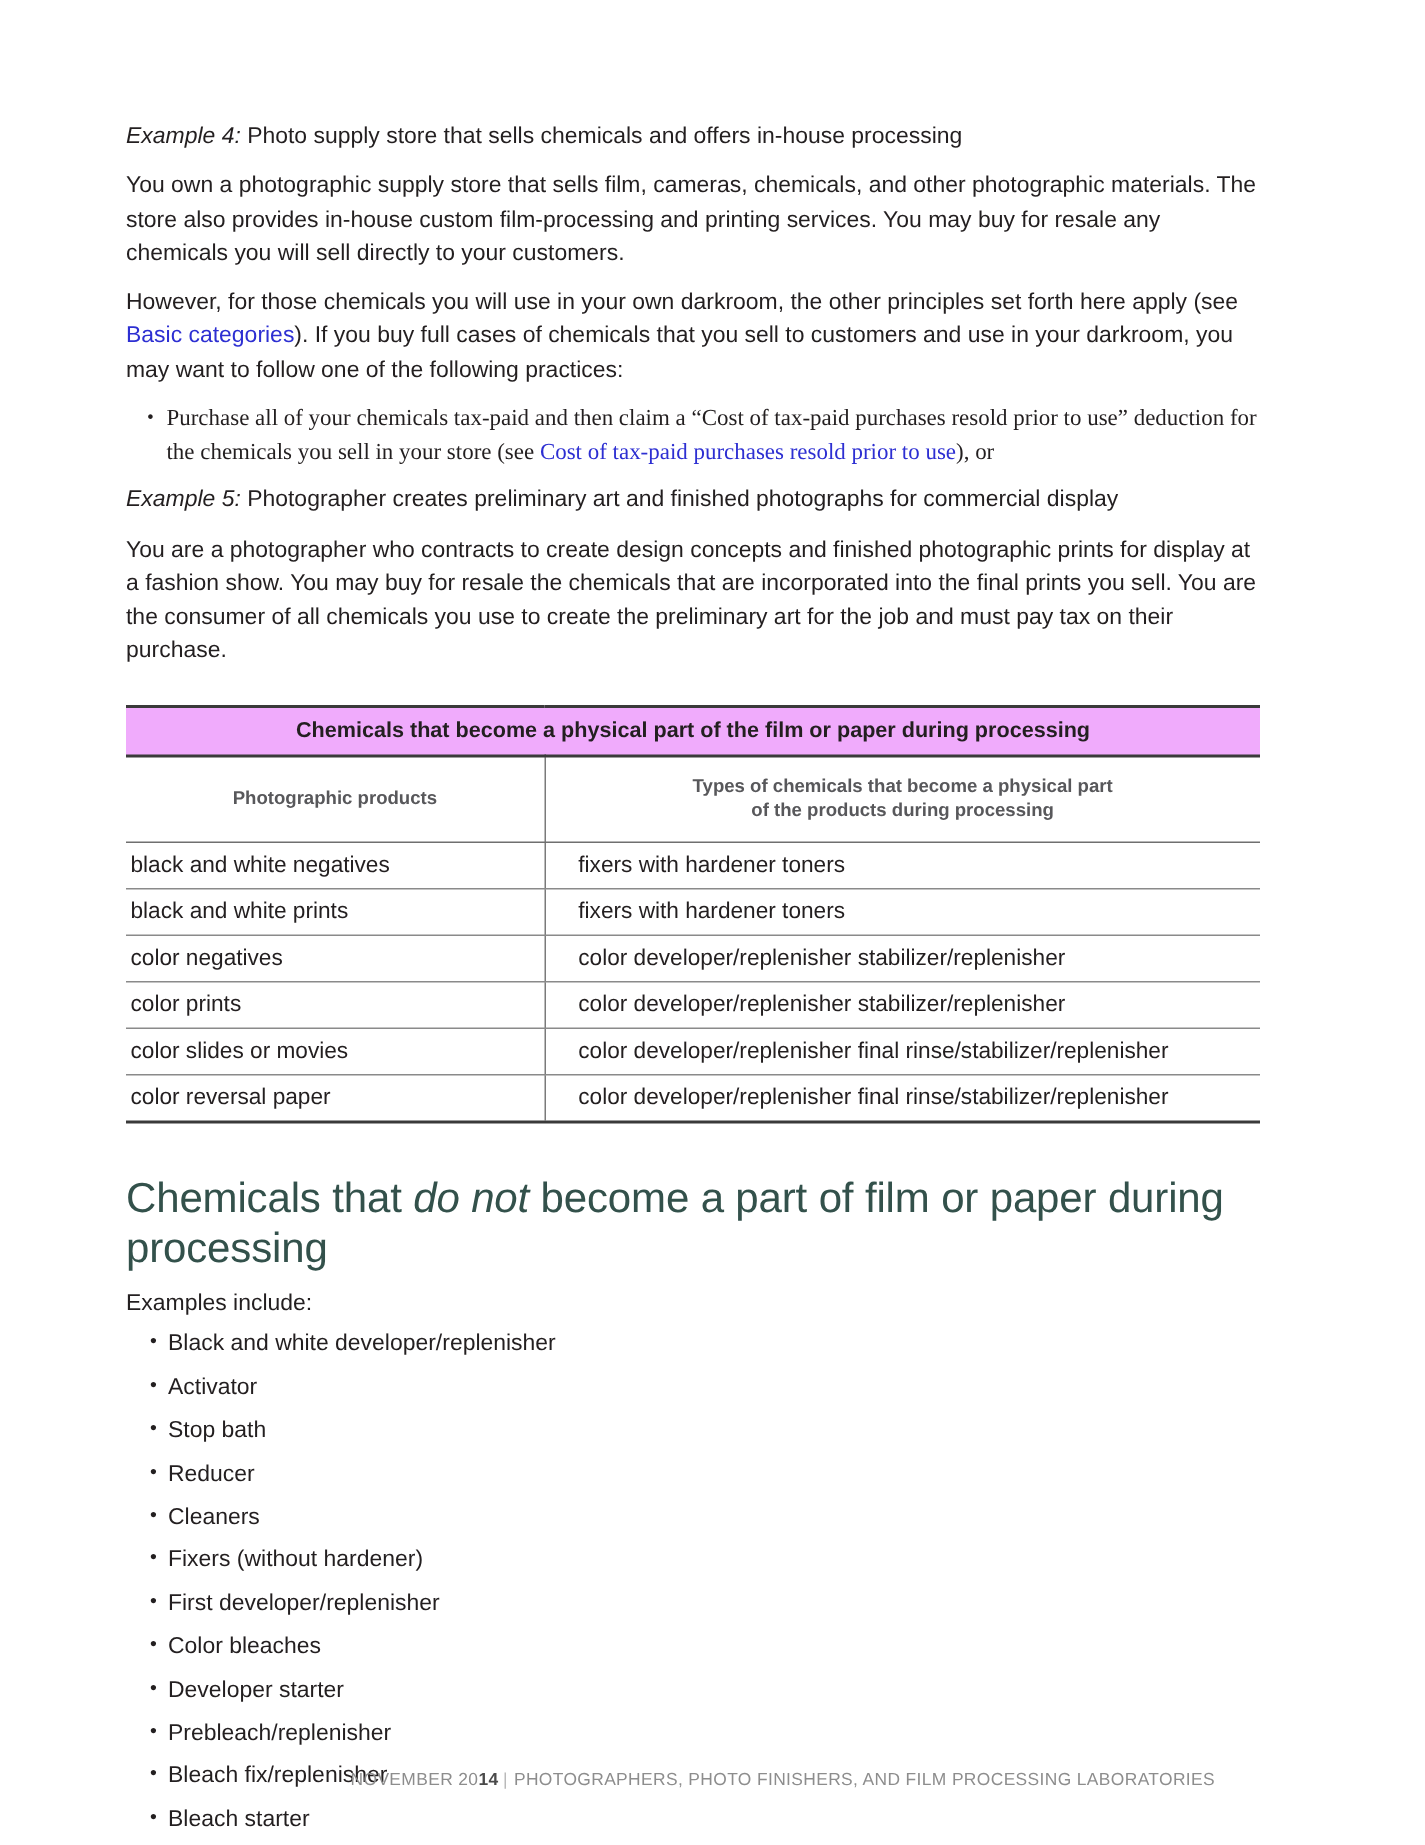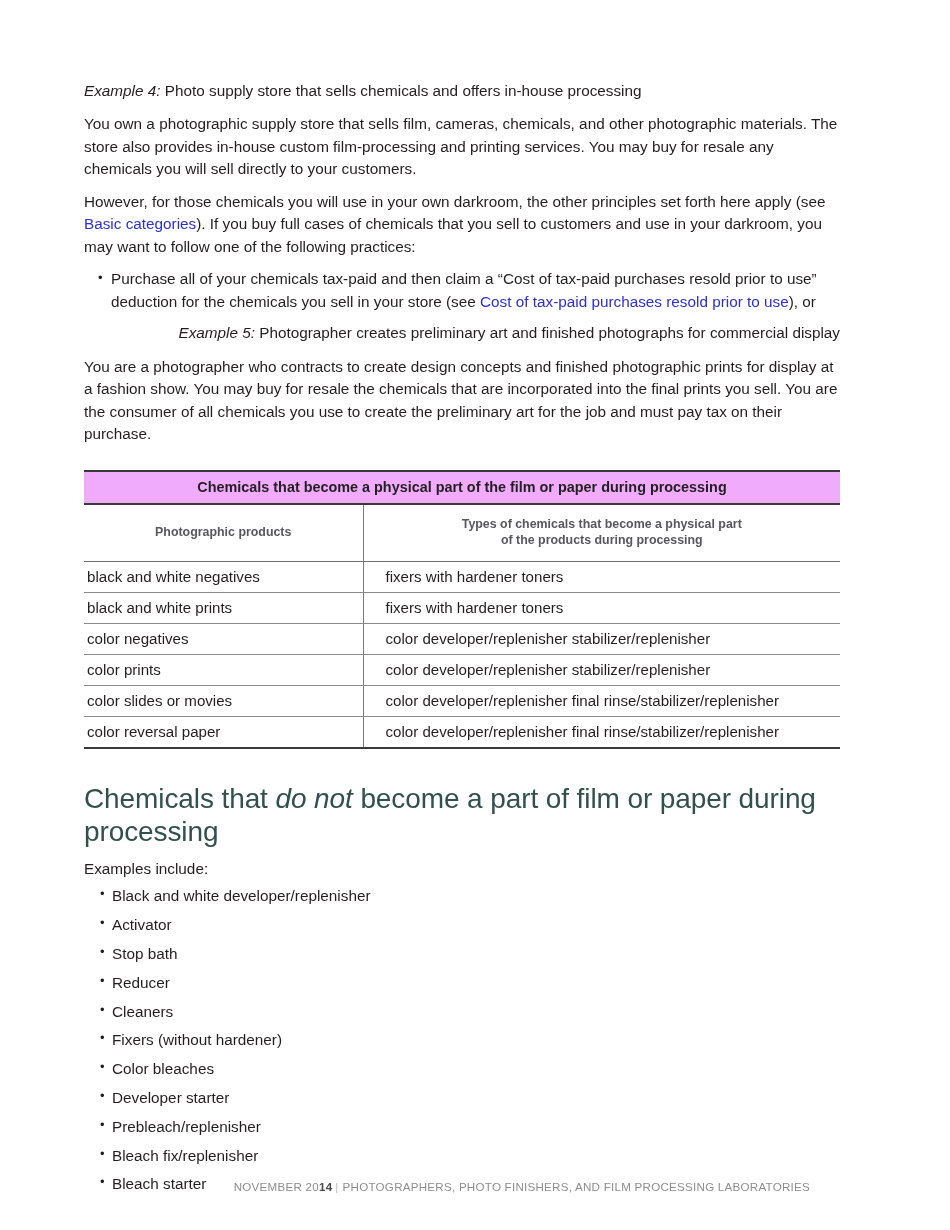--- a/index.html
+++ b/index.html
@@ -43,20 +43,21 @@
   a.xref, .xref {
     color: #2d2fd2;
     text-decoration: none;
   }
 
   
   ul.bullets {
     list-style: none;
     margin: 2px 0 6px 0;
     padding: 0;
+    font-family: Liberation Serif, serif;
   }
   ul.bullets > li {
     position: relative;
     padding-left: 27px;
     font-size: 15.3px;
     line-height: 1.47;
     margin-bottom: 1px;
     color: #231f20;
   }
   ul.bullets > li:before {
@@ -197,21 +198,21 @@
     <p class="para tight"><span class="example-label">Example 4:</span><span> Photo supply store that sells chemicals and offers in-house processing</span></p>
 
     <p class="para">You own a photographic supply store that sells film, cameras, chemicals, and other photographic materials. The store also provides in-house custom film-processing and printing services. You may buy for resale any chemicals you will sell directly to your customers.</p>
 
     <p class="para"><span>However, for those chemicals you will use in your own darkroom, the other principles set forth here apply (see </span><span class="xref">Basic categories</span><span>). If you buy full cases of chemicals that you sell to customers and use in your darkroom, you may want to follow one of the following practices:</span></p>
 
     <ul class="bullets">
       <li><span>Purchase all of your chemicals tax-paid and then claim a “Cost of tax-paid purchases resold prior to use” deduction for the chemicals you sell in your store (see </span><span class="xref">Cost of tax-paid purchases resold prior to use</span><span>), or</span></li>
     </ul>
 
-    <p class="para tight" style="margin-top:9px;text-align:right;"><span class="example-label">Example 5:</span><span> Photographer creates preliminary art and finished photographs for commercial display</span></p>
+    <p class="para tight" style="margin-top:9px;"><span class="example-label">Example 5:</span><span> Photographer creates preliminary art and finished photographs for commercial display</span></p>
 
     <p class="para">You are a photographer who contracts to create design concepts and finished photographic prints for display at a fashion show. You may buy for resale the chemicals that are incorporated into the final prints you sell. You are the consumer of all chemicals you use to create the preliminary art for the job and must pay tax on their purchase.</p>
 
     <table class="chem-table">
       <colgroup>
         <col class="col-a">
         <col class="col-b">
       </colgroup>
       <tbody>
         <tr>
@@ -255,20 +256,21 @@
 
     <p class="para" style="margin-bottom:4px;">Examples include:</p>
 
     <ul class="simple-bullets">
       <li>Black and white developer/replenisher</li>
       <li>Activator</li>
       <li>Stop bath</li>
       <li>Reducer</li>
       <li>Cleaners</li>
       <li>Fixers (without hardener)</li>
+      <li>First developer/replenisher</li>
       <li>Color bleaches</li>
       <li>Developer starter</li>
       <li>Prebleach/replenisher</li>
       <li>Bleach fix/replenisher</li>
       <li>Bleach starter</li>
     </ul>
 
   </div>
 
   <div class="footer">

